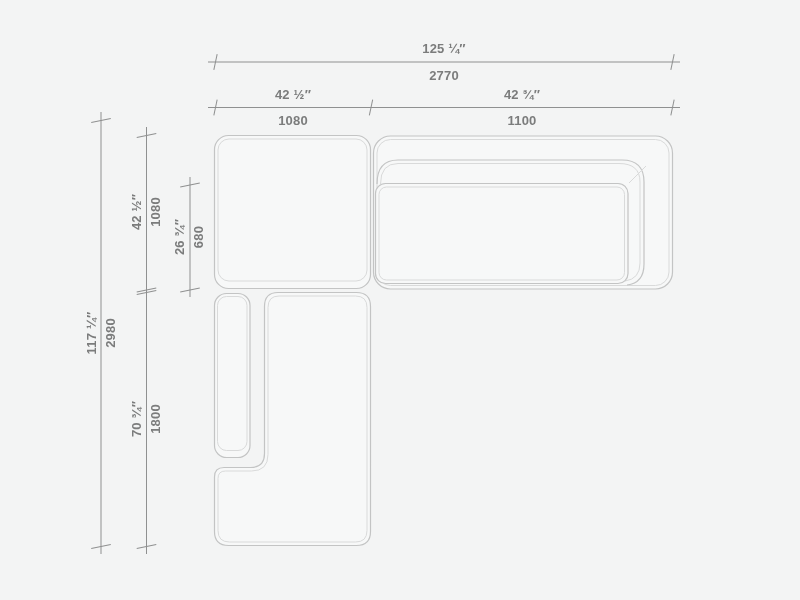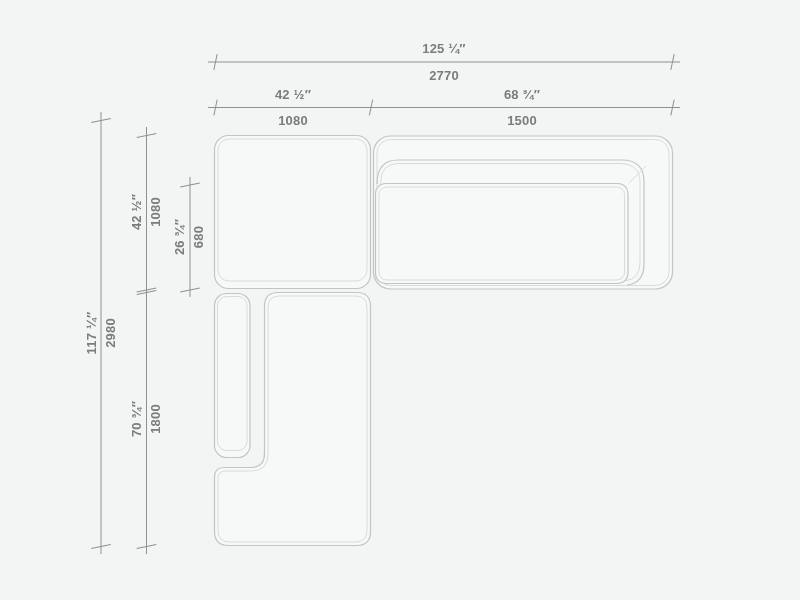--- a/index.html
+++ b/index.html
@@ -104,22 +104,22 @@
       </g>
     </g>
   </svg>
 
   <div class="dim-label" style="left:444px;top:48px">125 ¼″</div>
   <div class="dim-label" style="left:444px;top:75px">2770</div>
 
   <div class="dim-label" style="left:293px;top:94px">42 ½″</div>
   <div class="dim-label" style="left:293px;top:120px">1080</div>
 
-  <div class="dim-label" style="left:522px;top:94px">68 ¾″</div>
-  <div class="dim-label" style="left:522px;top:120px">1500</div>
+  <div class="dim-label" style="left:522px;top:94px">42 ¾″</div>
+  <div class="dim-label" style="left:522px;top:120px">1100</div>
 
   <div class="dim-label vert" style="left:91px;top:333px">117 ¼″</div>
   <div class="dim-label vert" style="left:110px;top:333px">2980</div>
 
   <div class="dim-label vert" style="left:136px;top:212px">42 ½″</div>
   <div class="dim-label vert" style="left:155px;top:212px">1080</div>
 
   <div class="dim-label vert" style="left:179px;top:237px">26 ¾″</div>
   <div class="dim-label vert" style="left:198px;top:237px">680</div>
 

